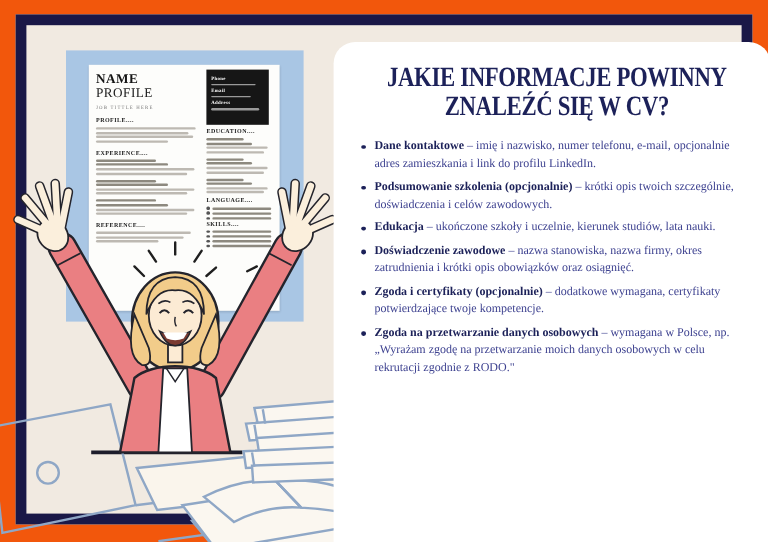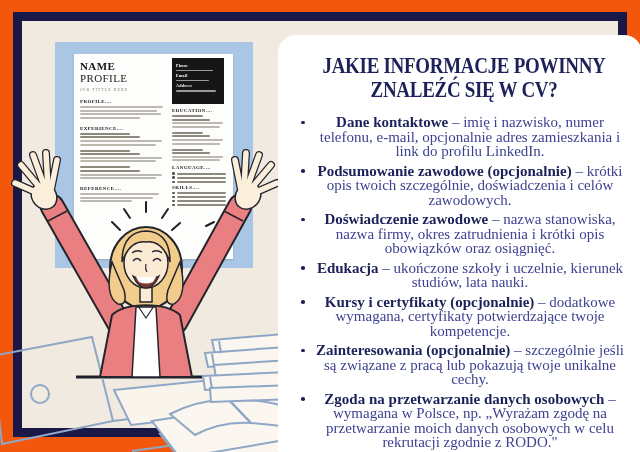--- a/index.html
+++ b/index.html
@@ -33,21 +33,21 @@
   
   .halo{position:absolute;left:281px;top:40px;width:331px;height:412px;background:#F1EAE1;
         border-radius:20px 20px 0 0;}
   .panel{position:absolute;left:278px;top:35px;width:364px;height:417px;background:#FFFFFF;
          border-radius:18px 18px 0 0;box-sizing:border-box;padding:14px 14px 0 22px;}
   .heading{margin:4px 0 10px 0;text-align:center;color:#1C2159;font-weight:bold;
            font-size:19px;line-height:20px;letter-spacing:-.3px;
            transform:scaleY(1.22);transform-origin:50% 0;}
   .info-list{list-style:none;margin:22px 0 0 0;padding:0;}
   .info-list li{position:relative;padding-left:12px;margin-bottom:5px;
-                font-size:15px;line-height:14.5px;color:#3E4290;text-align:center;}
+                font-size:10px;line-height:14.5px;color:#3E4290;}
   .info-list li::before{content:"";position:absolute;left:1px;top:5.5px;width:3.6px;height:3.6px;
                 border-radius:50%;background:#1C2159;}
   .info-list .term{font-weight:bold;color:#1C2159;}
 </style>
 </head>
 <body>
 
 <div class="canvas">
   <div class="frame"></div>
 
@@ -270,21 +270,20 @@
   </svg>
 
   <div class="halo"></div>
   <div class="panel">
     <h1 class="heading">
       <div>JAKIE INFORMACJE POWINNY</div>
       <div>ZNALEŹĆ SIĘ W CV?</div>
     </h1>
     <ul class="info-list">
         <li><span class="term">Dane kontaktowe</span><span class="desc"> – imię i nazwisko, numer telefonu, e-mail, opcjonalnie adres zamieszkania i link do profilu LinkedIn.</span></li>
-        <li><span class="term">Podsumowanie zawodowe (opcjonalnie)</span><span class="desc"> – krótki opis twoich szczególnie, doświadczenia i celów zawodowych.</span></li>
+        <li><span class="term">Podsumowanie szkolenia (opcjonalnie)</span><span class="desc"> – krótki opis twoich szczególnie, doświadczenia i celów zawodowych.</span></li>
+        <li><span class="term">Edukacja</span><span class="desc"> – ukończone szkoły i uczelnie, kierunek studiów, lata nauki.</span></li>
         <li><span class="term">Doświadczenie zawodowe</span><span class="desc"> – nazwa stanowiska, nazwa firmy, okres zatrudnienia i krótki opis obowiązków oraz osiągnięć.</span></li>
-        <li><span class="term">Edukacja</span><span class="desc"> – ukończone szkoły i uczelnie, kierunek studiów, lata nauki.</span></li>
-        <li><span class="term">Kursy i certyfikaty (opcjonalnie)</span><span class="desc"> – dodatkowe wymagana, certyfikaty potwierdzające twoje kompetencje.</span></li>
-        <li><span class="term">Zainteresowania (opcjonalnie)</span><span class="desc"> – szczególnie jeśli są związane z pracą lub pokazują twoje unikalne cechy.</span></li>
+        <li><span class="term">Zgoda i certyfikaty (opcjonalnie)</span><span class="desc"> – dodatkowe wymagana, certyfikaty potwierdzające twoje kompetencje.</span></li>
         <li><span class="term">Zgoda na przetwarzanie danych osobowych</span><span class="desc"> – wymagana w Polsce, np. „Wyrażam zgodę na przetwarzanie moich danych osobowych w celu rekrutacji zgodnie z RODO."</span></li>
       </ul>
   </div>
 </div>
 
 </body></html>

